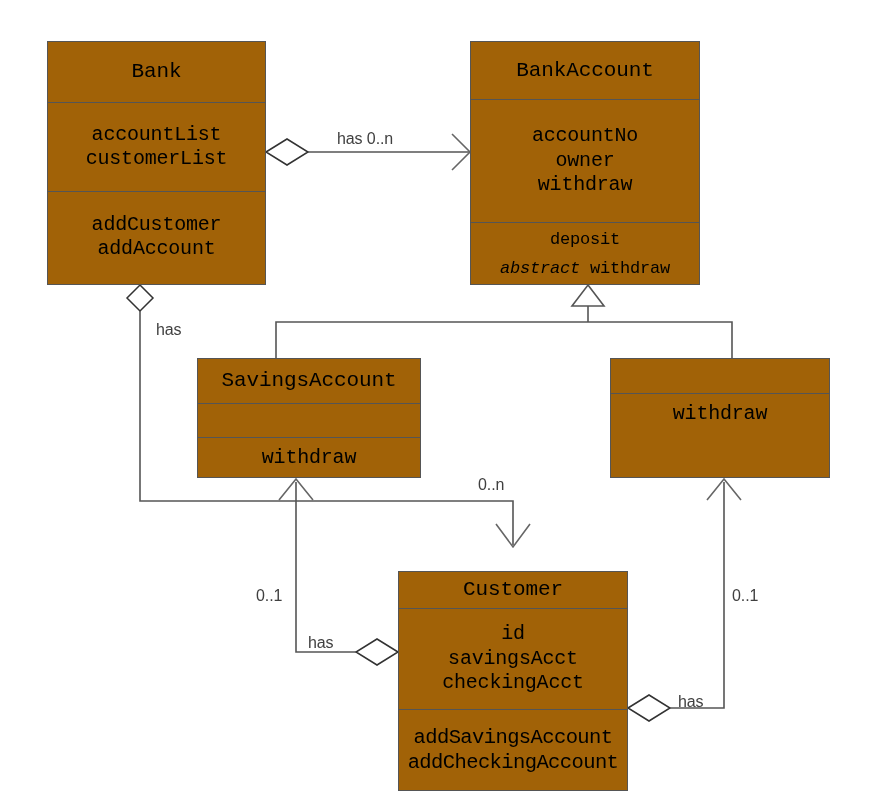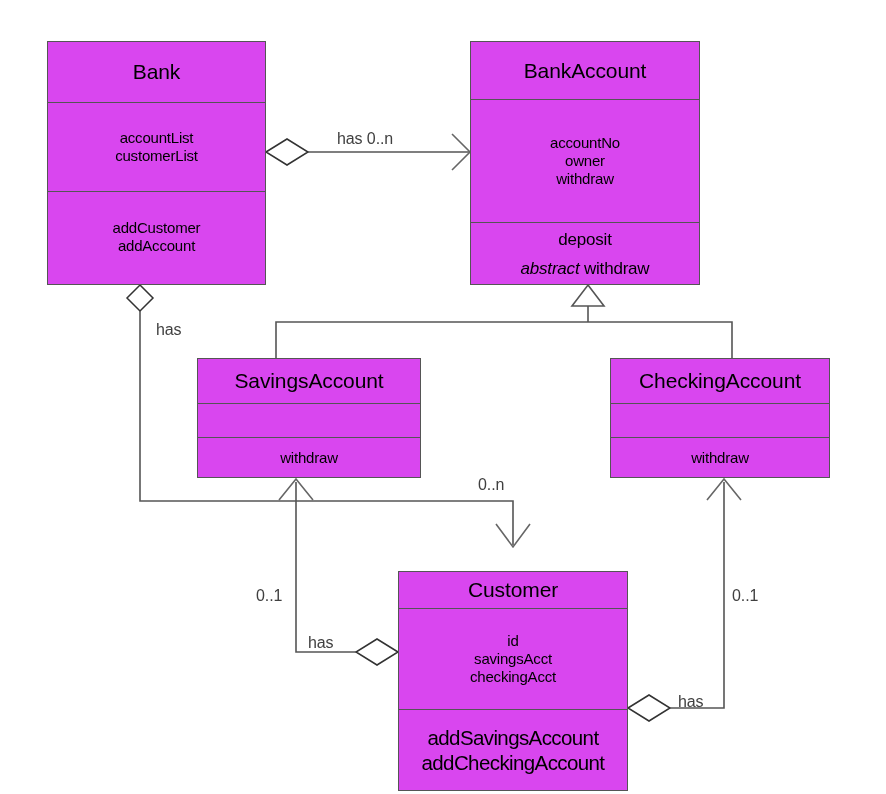--- a/index.html
+++ b/index.html
@@ -22,42 +22,43 @@
   #edge-layer {
     position: absolute;
     left: 0;
     top: 0;
     width: 886px;
     height: 794px;
   }
   .uml-class {
     position: absolute;
     box-sizing: border-box;
-    background: #d946ef;
+    background: #a16207;
     border: 1.6px solid #555555;
     z-index: 5;
+    font-family: Liberation Mono, monospace;
   }
   .compartment {
     box-sizing: border-box;
     display: flex;
     flex-direction: column;
     align-items: center;
     justify-content: center;
     text-align: center;
   }
   .compartment + .compartment {
     border-top: 1.6px solid #555555;
   }
   .cls-title {
     font-size: 21px;
     line-height: 1.12;
     letter-spacing: -0.1px;
   }
   .cls-member {
-    font-size: 15px;
+    font-size: 20px;
     line-height: 1.22;
     letter-spacing: -0.2px;
     white-space: nowrap;
   }
   .cls-member.small {
     font-size: 17px;
     line-height: 1.2;
   }
   .cls-member.tight {
     font-size: 20.5px;
@@ -150,23 +151,20 @@
     <div class="compartment" style="height:44px;">
       <div class="cls-title">SavingsAccount</div>
     </div>
     <div class="compartment" style="height:34px;"></div>
     <div class="compartment" style="height:42px;">
       <div class="cls-member">withdraw</div>
     </div>
   </div>
 
   <div class="uml-class" style="left:610px; top:358px; width:220px; height:120px;">
-    <div class="compartment" style="height:44px;">
-      <div class="cls-title">CheckingAccount</div>
-    </div>
     <div class="compartment" style="height:34px;"></div>
     <div class="compartment" style="height:42px;">
       <div class="cls-member">withdraw</div>
     </div>
   </div>
 
   <div class="uml-class" style="left:398px; top:571px; width:230px; height:220px;">
     <div class="compartment" style="height:36px;">
       <div class="cls-title">Customer</div>
     </div>

